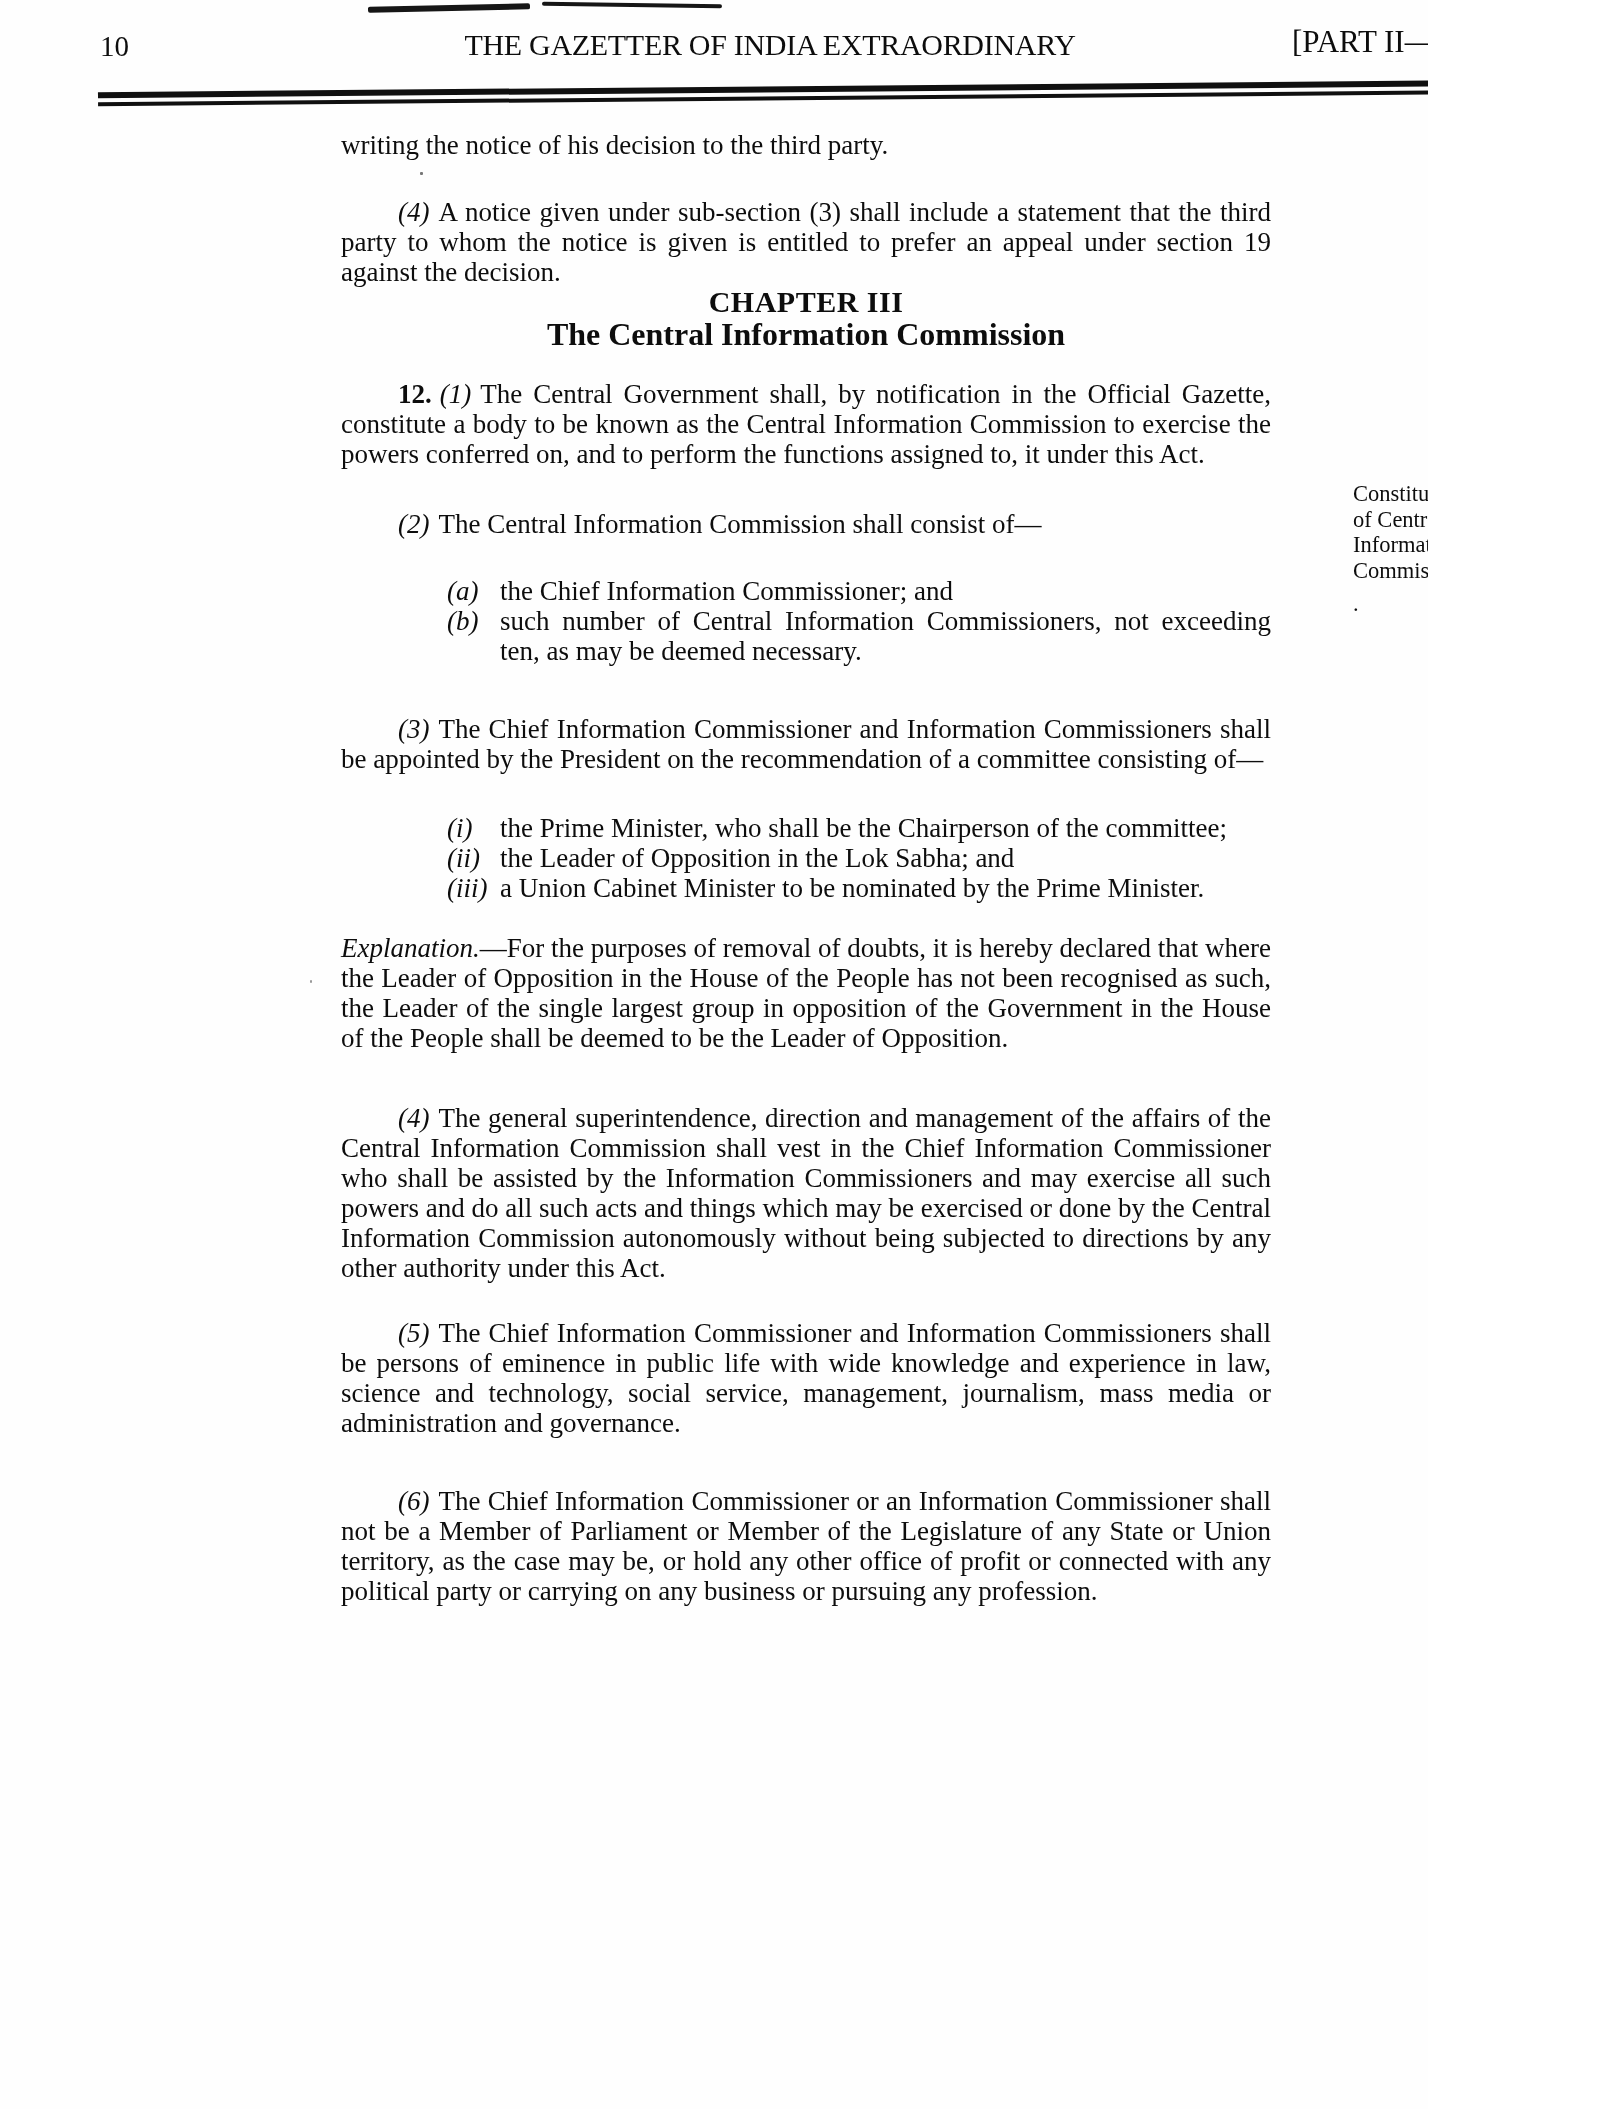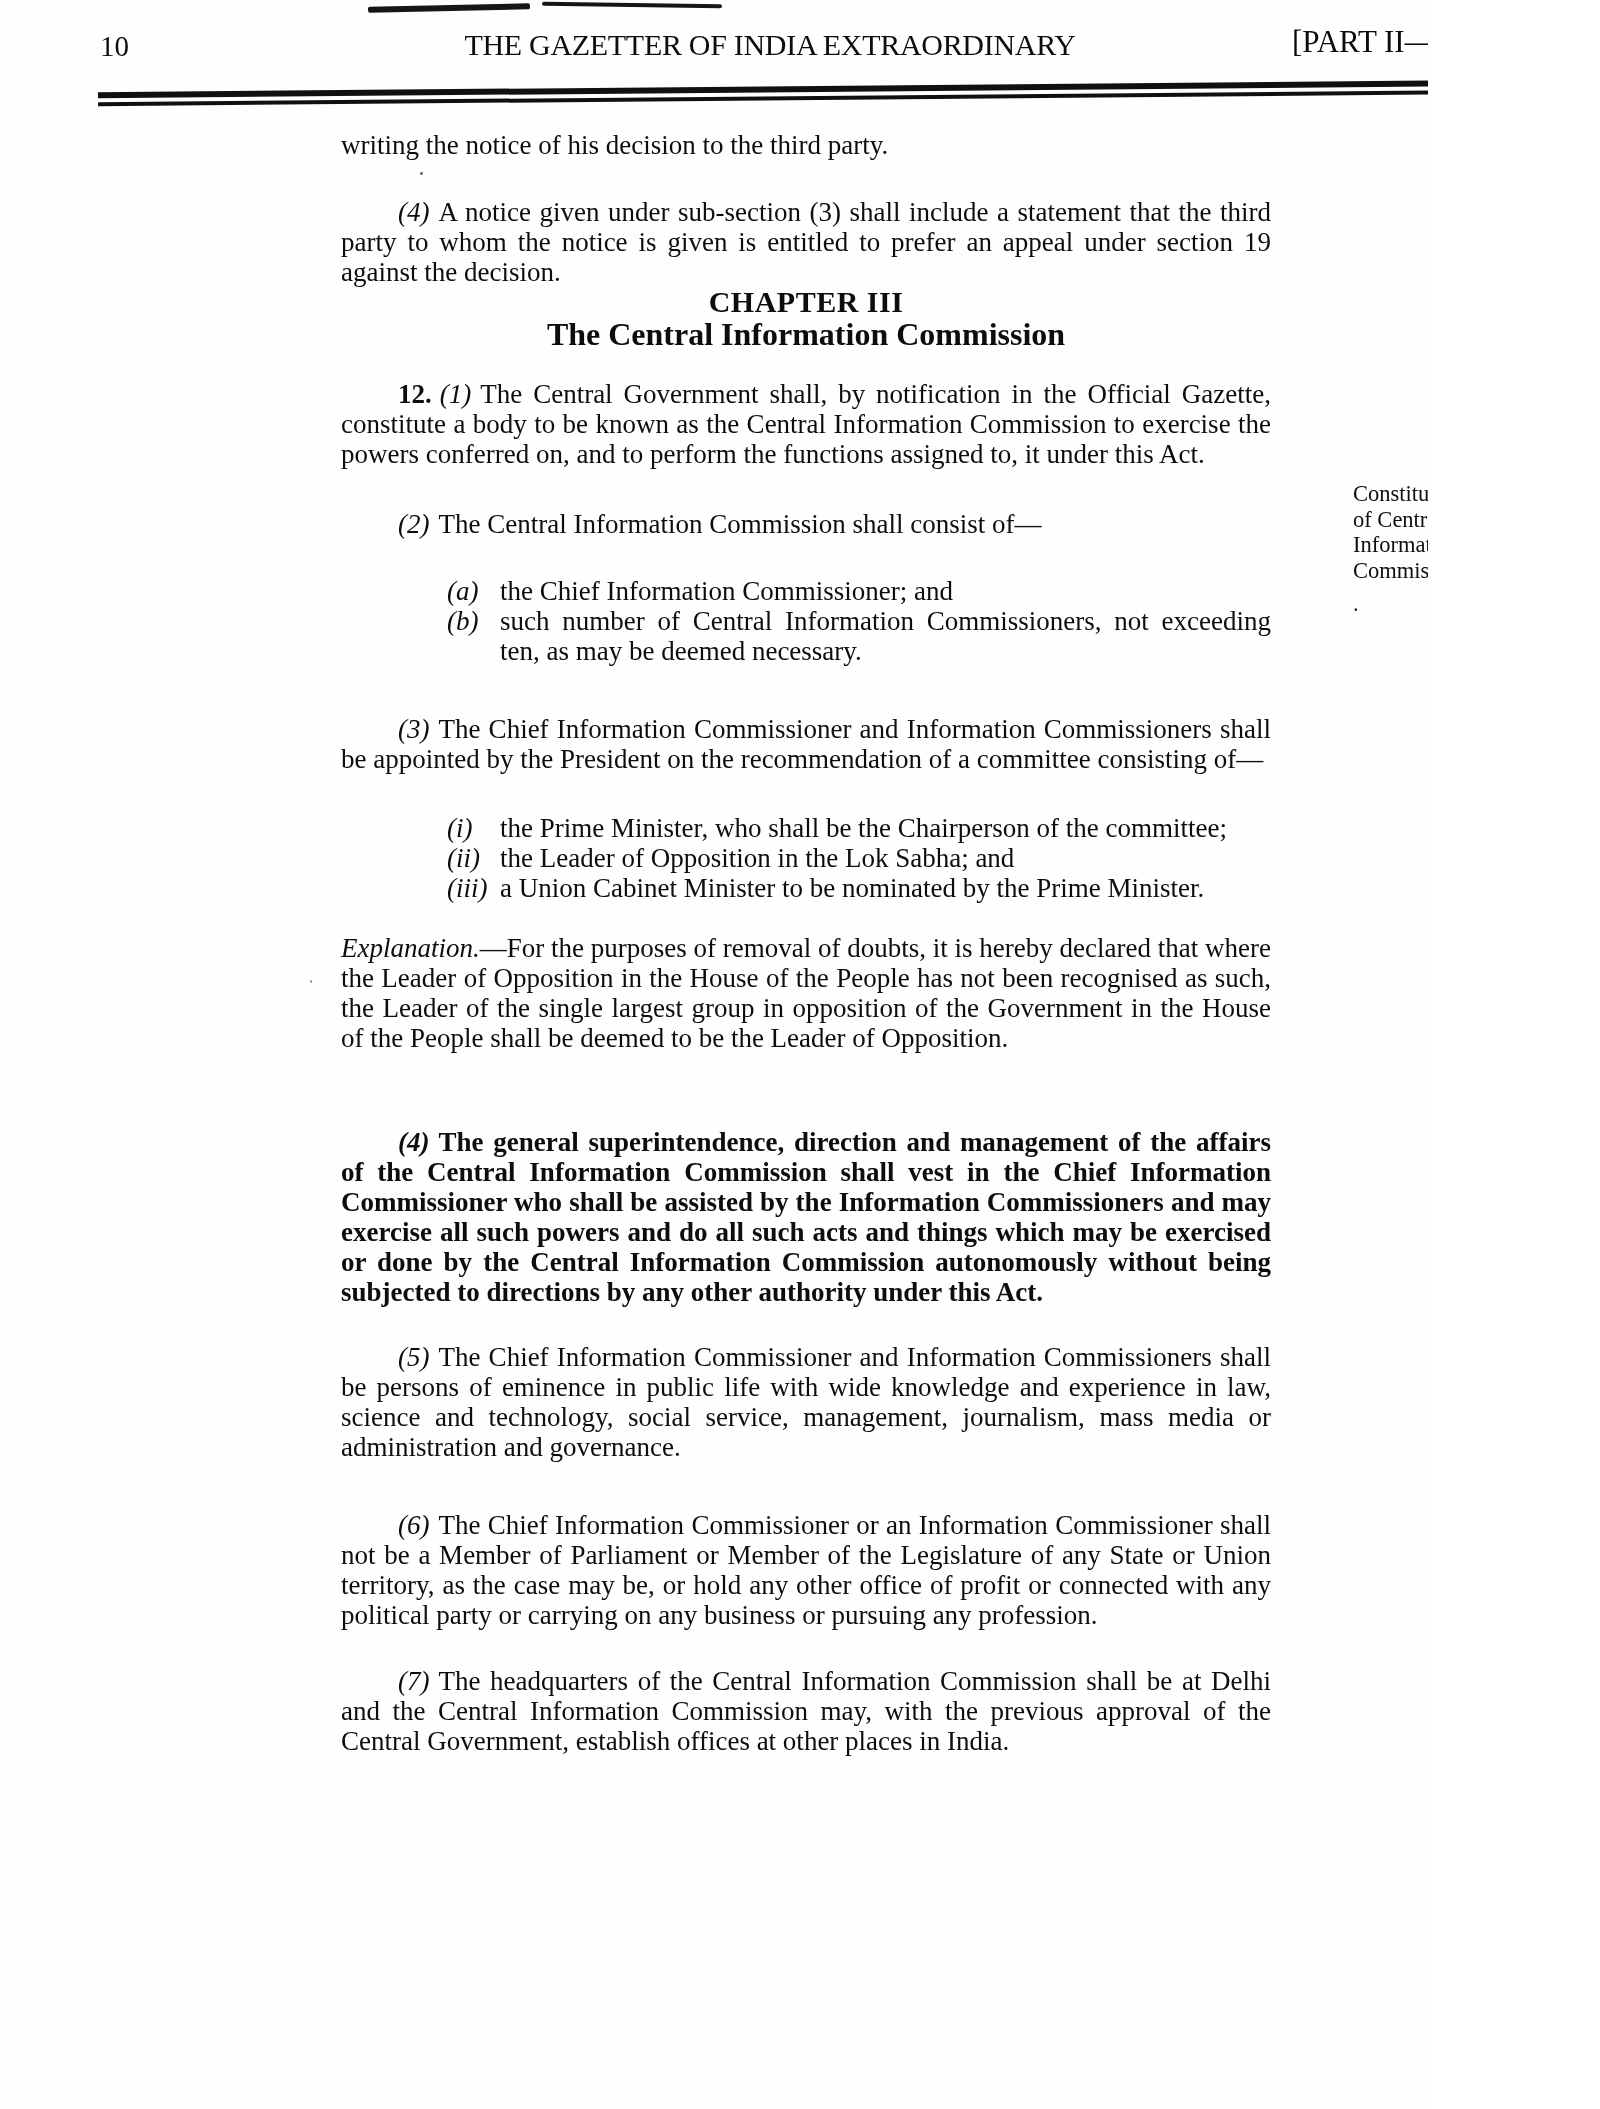--- a/index.html
+++ b/index.html
@@ -28,21 +28,21 @@
   .secno{font-weight:bold;margin-right:8px;}
   .lead-it{font-style:italic;}
   h2.chapter{margin:0;text-align:center;font-size:30px;font-weight:bold;letter-spacing:0.5px;}
   h3.chapter-title{margin:0;text-align:center;font-size:32px;font-weight:bold;line-height:34px;}
   .li{margin:0;text-align:justify;padding-left:159px;text-indent:-53px;}
   .li .li-mk{display:inline-block;width:53px;font-style:italic;text-indent:0;}
   
   .mt28{margin-top:28px;}.mt30{margin-top:30px;}.mt35{margin-top:35px;}
   .mt36{margin-top:36px;}.mt37{margin-top:37px;}.mt39{margin-top:39px;}
   .mt40{margin-top:40px;}.mt47{margin-top:47px;}.mt48{margin-top:48px;}
-  .mt50{margin-top:74px;font-weight:bold;}.mt71{margin-top:71px;}
+  .mt50{margin-top:50px;}.mt71{margin-top:71px;}
   
   .margin-note{position:absolute;left:1353px;top:481px;width:132px;
     font-size:22.5px;line-height:25.5px;text-align:left;}
   .margin-note .dot{margin-top:8px;}
   
   .speck{position:absolute;background:#1a1a1a;border-radius:1px;}
   .sp1{left:1591px;top:212px;width:4px;height:14px;}
   .sp2{left:1594px;top:266px;width:3px;height:6px;}
   .sp3{left:1594px;top:300px;width:3px;height:5px;}
   .sp4{left:1588px;top:370px;width:7px;height:18px;}
@@ -96,21 +96,20 @@
     </div>
 
     <p class="para noindent mt30"><i class="lead-it">Explanation.</i><span>—For the purposes of removal of doubts, it is hereby declared that where the Leader of Opposition in the House of the People has not been recognised as such, the Leader of the single largest group in opposition of the Government in the House of the People shall be deemed to be the Leader of Opposition.</span></p>
 
     <p class="para indent mt50"><i class="mk">(4)</i><span>The general superintendence, direction and management of the affairs of the Central Information Commission shall vest in the Chief Information Commissioner who shall be assisted by the Information Commissioners and may exercise all such powers and do all such acts and things which may be exercised or done by the Central Information Commission autonomously without being subjected to directions by any other authority under this Act.</span></p>
 
     <p class="para indent mt35"><i class="mk">(5)</i><span>The Chief Information Commissioner and Information Commissioners shall be persons of eminence in public life with wide knowledge and experience in law, science and technology, social service, management, journalism, mass media or administration and governance.</span></p>
 
     <p class="para indent mt48"><i class="mk">(6)</i><span>The Chief Information Commissioner or an Information Commissioner shall not be a Member of Parliament or Member of the Legislature of any State or Union territory, as the case may be, or hold any other office of profit or connected with any political party or carrying on any business or pursuing any profession.</span></p>
 
-    <p class="para indent mt36"><i class="mk">(7)</i><span>The headquarters of the Central Information Commission shall be at Delhi and the Central Information Commission may, with the previous approval of the Central Government, establish offices at other places in India.</span></p>
 
   </main>
 
   <aside class="margin-note">
     <div>Constitution of Central Information Commission</div>
     <div class="dot">.</div>
   </aside>
 
   <div class="speck sp1"></div>
   <div class="speck sp2"></div>

